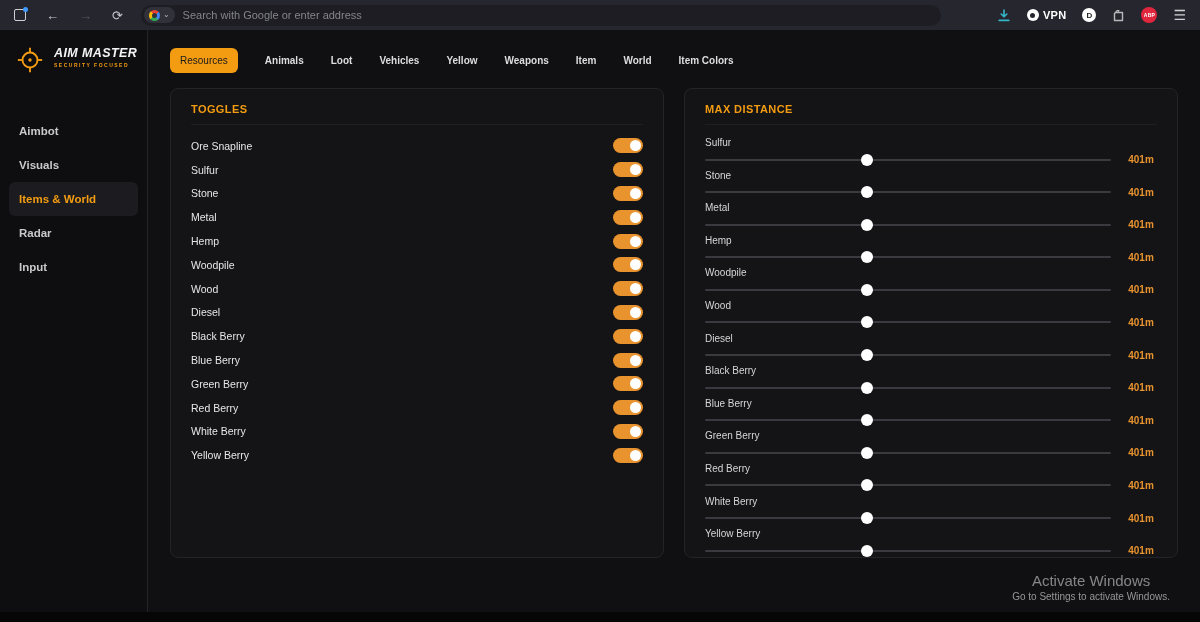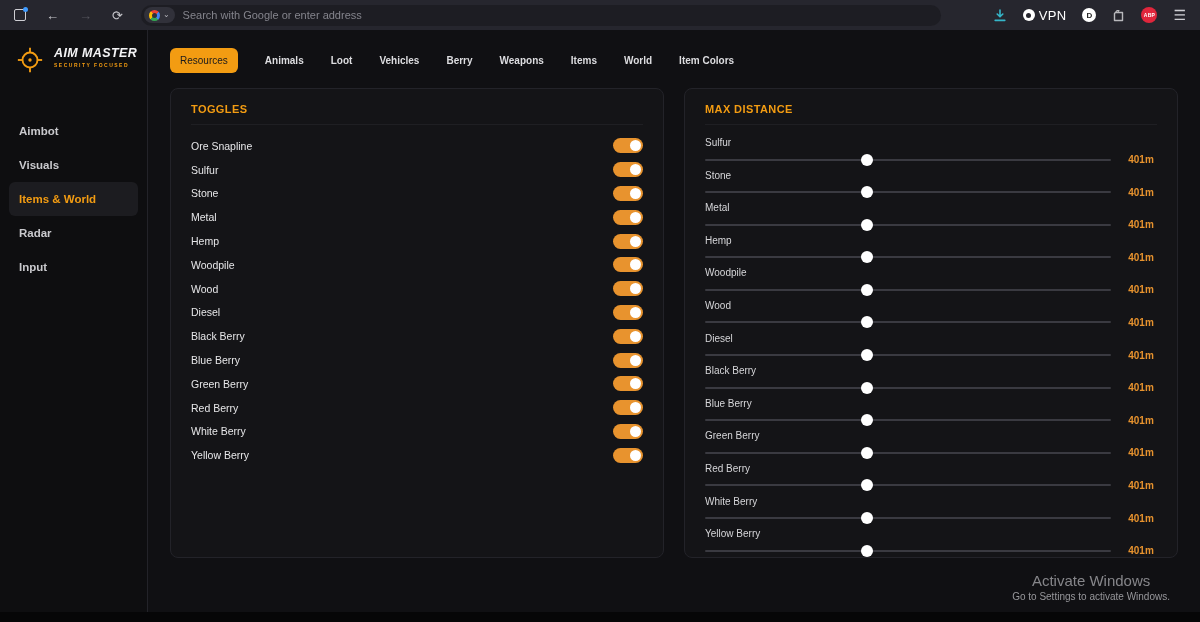--- a/index.html
+++ b/index.html
@@ -19,21 +19,21 @@
   .gicon { width:11px; height:11px; border-radius:50%; position:relative; flex-shrink:0;
     background:conic-gradient(from -40deg,#ea4335 0 25%,#4285f4 25% 50%,#34a853 50% 75%,#fbbc05 75% 100%); }
   .gicon::after { content:""; position:absolute; inset:3px; background:#31313a; border-radius:50%; }
   .chev { font-size:8px; color:#b5b5bb; line-height:1; }
   .placeholder { font-size:11px; color:#84848c; }
   .righticons { display:flex; align-items:center; gap:16px; margin-left:auto; }
   .dl-icon svg { display:block; }
   .vpnbadge { display:flex; align-items:center; gap:4px; }
   .vpncircle { width:12px; height:12px; border-radius:50%; background:#fff; position:relative; }
   .vpncircle::after { content:""; position:absolute; inset:3.5px; background:#26262e; border-radius:50%; }
-  .vpntext { color:#fff; font-size:13px; font-weight:400; letter-spacing:.3px; }
+  .vpntext { color:#fff; font-size:11px; font-weight:700; letter-spacing:.3px; }
   .dcircle { width:14px; height:14px; border-radius:50%; background:#fff; color:#222; font-size:8px; font-weight:700; display:flex; align-items:center; justify-content:center; }
   .extglyph svg { display:block; }
   .abp { width:16px; height:16px; border-radius:50%; background:#e0263c; color:#fff; font-size:5px; font-weight:700; display:flex; align-items:center; justify-content:center; letter-spacing:.2px; }
   .menu { font-size:14px; color:#cfcfd4; line-height:1; }
 
   
   .content { flex:1; display:flex; min-height:0; }
   .sidebar { width:148px; background:#0e0e10; border-right:1px solid #232329; flex-shrink:0; }
   .logo { display:flex; align-items:flex-start; gap:10px; padding:16px 0 0 16px; height:66px; }
   .logo-txt { display:flex; flex-direction:column; }
@@ -140,23 +140,23 @@
         <div class="nav-item">Input</div>
       </nav>
     </aside>
 
     <main>
       <div class="tabs">
         <span class="tab active">Resources</span>
         <span class="tab">Animals</span>
         <span class="tab">Loot</span>
         <span class="tab">Vehicles</span>
-        <span class="tab">Berry</span>
+        <span class="tab">Yellow</span>
         <span class="tab">Weapons</span>
-        <span class="tab">Items</span>
+        <span class="tab">Item</span>
         <span class="tab">World</span>
         <span class="tab">Item Colors</span>
       </div>
 
       <div class="panels">
 
         <section class="panel">
           <div class="panel-header">TOGGLES</div>
           <div class="toggle-list">
             <div class="trow">

